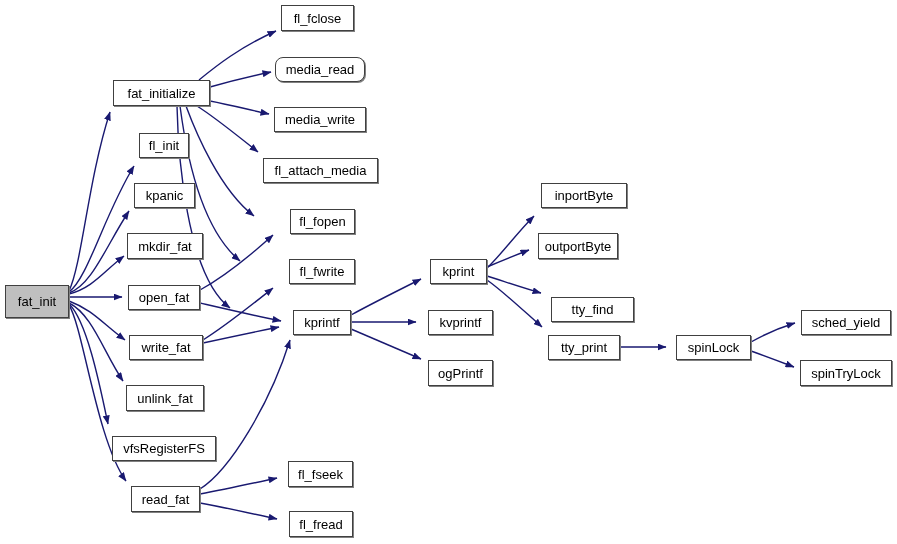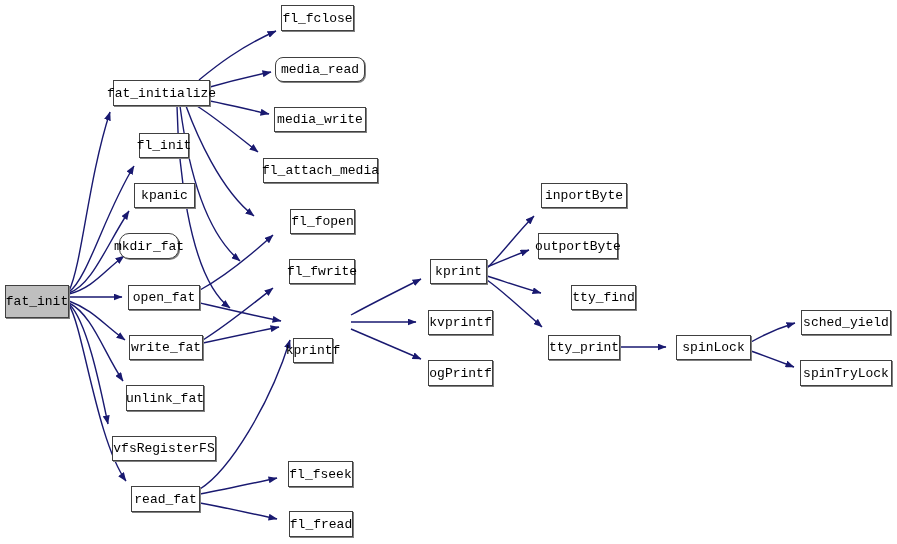--- a/index.html
+++ b/index.html
@@ -27,21 +27,21 @@
   }
   .gnode {
     position: absolute;
     box-sizing: border-box;
     background: #ffffff;
     border: 1px solid #404040;
     box-shadow: 1px 1px 0 0 #808080;
     display: flex;
     align-items: center;
     justify-content: center;
-    font-family: Liberation Mono, monospace;
+    font-family: Liberation Sans, sans-serif;
     font-size: 13px;
     color: #000000;
     white-space: nowrap;
     letter-spacing: 0px;
   }
   .gnode.root {
     background: #bfbfbf;
     border: 1px solid #404040;
   }
   .node-label {
@@ -102,21 +102,21 @@
       </div>
       <div class="gnode" style="left: 113px; top: 80px; width: 97px; height: 26px;">
         <span class="node-label">fat_initialize</span>
       </div>
       <div class="gnode" style="left: 139px; top: 133px; width: 50px; height: 25px;">
         <span class="node-label">fl_init</span>
       </div>
       <div class="gnode" style="left: 134px; top: 183px; width: 61px; height: 25px;">
         <span class="node-label">kpanic</span>
       </div>
-      <div class="gnode" style="left: 119px; top: 233px; width: 60px; height: 26px; border-radius: 10px;">
+      <div class="gnode" style="left: 127px; top: 233px; width: 76px; height: 26px;">
         <span class="node-label">mkdir_fat</span>
       </div>
       <div class="gnode" style="left: 128px; top: 285px; width: 72px; height: 25px;">
         <span class="node-label">open_fat</span>
       </div>
       <div class="gnode" style="left: 129px; top: 335px; width: 74px; height: 25px;">
         <span class="node-label">write_fat</span>
       </div>
       <div class="gnode" style="left: 126px; top: 385px; width: 78px; height: 26px;">
         <span class="node-label">unlink_fat</span>
@@ -138,21 +138,21 @@
       </div>
       <div class="gnode" style="left: 263px; top: 158px; width: 115px; height: 25px;">
         <span class="node-label">fl_attach_media</span>
       </div>
       <div class="gnode" style="left: 290px; top: 209px; width: 65px; height: 25px;">
         <span class="node-label">fl_fopen</span>
       </div>
       <div class="gnode" style="left: 289px; top: 259px; width: 66px; height: 25px;">
         <span class="node-label">fl_fwrite</span>
       </div>
-      <div class="gnode" style="left: 293px; top: 310px; width: 40px; height: 25px; margin-top: 28px;">
+      <div class="gnode" style="left: 293px; top: 310px; width: 58px; height: 25px;">
         <span class="node-label">kprintf</span>
       </div>
       <div class="gnode" style="left: 288px; top: 461px; width: 65px; height: 26px;">
         <span class="node-label">fl_fseek</span>
       </div>
       <div class="gnode" style="left: 289px; top: 511px; width: 64px; height: 26px;">
         <span class="node-label">fl_fread</span>
       </div>
       <div class="gnode" style="left: 430px; top: 259px; width: 57px; height: 25px;">
         <span class="node-label">kprint</span>
@@ -162,21 +162,21 @@
       </div>
       <div class="gnode" style="left: 428px; top: 360px; width: 65px; height: 26px;">
         <span class="node-label">ogPrintf</span>
       </div>
       <div class="gnode" style="left: 541px; top: 183px; width: 86px; height: 25px;">
         <span class="node-label">inportByte</span>
       </div>
       <div class="gnode" style="left: 538px; top: 233px; width: 80px; height: 26px;">
         <span class="node-label">outportByte</span>
       </div>
-      <div class="gnode" style="left: 551px; top: 285px; width: 65px; height: 25px; margin-left: 20px;">
+      <div class="gnode" style="left: 551px; top: 297px; width: 83px; height: 25px;">
         <span class="node-label">tty_find</span>
       </div>
       <div class="gnode" style="left: 548px; top: 335px; width: 72px; height: 25px;">
         <span class="node-label">tty_print</span>
       </div>
       <div class="gnode" style="left: 676px; top: 335px; width: 75px; height: 25px;">
         <span class="node-label">spinLock</span>
       </div>
       <div class="gnode" style="left: 801px; top: 310px; width: 90px; height: 25px;">
         <span class="node-label">sched_yield</span>

